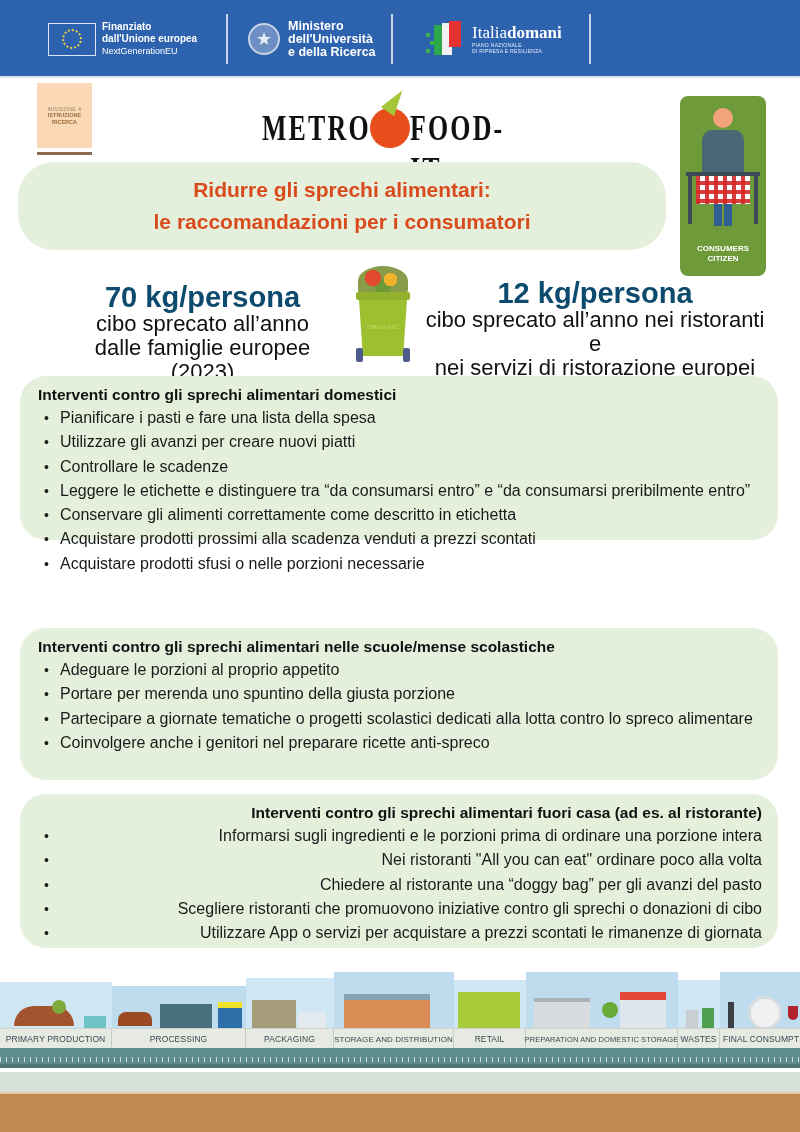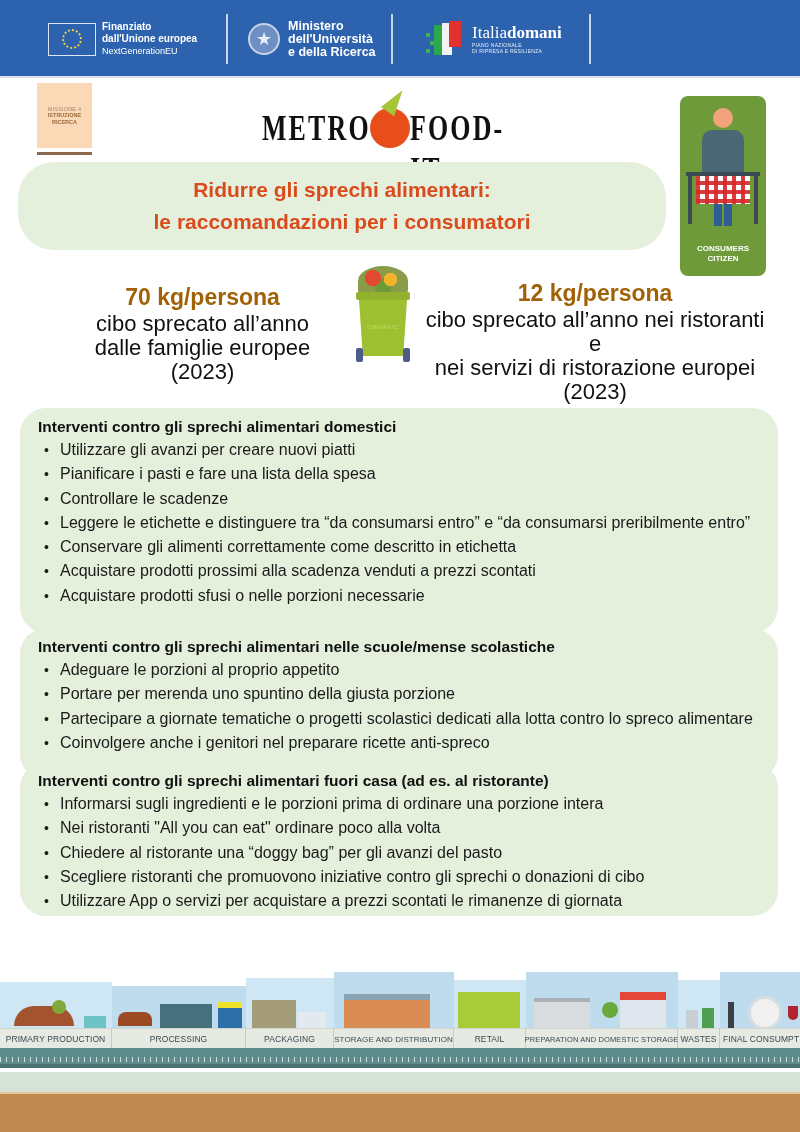--- a/index.html
+++ b/index.html
@@ -54,44 +54,44 @@
   .consumer .tleg1, .consumer .tleg2 { position: absolute; top: 80px; width: 4px; height: 48px; background: #3b4a55; }
   .consumer .tleg1 { left: 8px; } .consumer .tleg2 { left: 74px; }
   .consumer .cap { position: absolute; left: 0; top: 148px; width: 86px; text-align: center; color: #fff; font-size: 8px; font-weight: bold; line-height: 10px; }
 
   
   .title-pill { position: absolute; left: 18px; top: 162px; width: 648px; height: 88px; background: #e5f0dc; border-radius: 36px; display: flex; flex-direction: column; align-items: center; justify-content: center; }
   .title-pill div { color: #d94a1c; font-size: 21px; font-weight: bold; line-height: 32px; }
 
   
   .stat { position: absolute; text-align: center; }
-  .stat .big { color: #a16207; font-size: 23px; font-weight: bold; line-height: 30px; }
+  .stat .big { color: #0c4a6e; font-size: 29px; font-weight: bold; line-height: 30px; }
   .stat .small { font-size: 22px; line-height: 24px; color: #111; }
   .stat-left { left: 70px; top: 282px; width: 265px; }
   .stat-right { left: 425px; top: 278px; width: 340px; }
 
   
   .bin { position: absolute; left: 342px; top: 262px; width: 80px; height: 104px; }
   .bin .food { position: absolute; left: 16px; top: 4px; width: 50px; height: 30px; border-radius: 50% 50% 20% 20%;
      background: radial-gradient(circle at 30% 40%, #e24a2f 0 20%, transparent 21%), radial-gradient(circle at 65% 45%, #f0b32a 0 18%, transparent 19%), radial-gradient(circle at 50% 70%, #6d9a36 0 25%, transparent 26%), #8a9b4a; }
   .bin .lid { position: absolute; left: 14px; top: 30px; width: 54px; height: 8px; background: #92b22e; border-radius: 2px; }
   .bin .box { position: absolute; left: 17px; top: 38px; width: 48px; height: 56px; background: #9dc030; clip-path: polygon(0 0, 100% 0, 92% 100%, 8% 100%); }
   .bin .lbl { position: absolute; left: 20px; top: 62px; width: 42px; text-align: center; font-size: 6px; color: #c6dc6a; letter-spacing: 0.5px; }
   .bin .wheel1, .bin .wheel2 { position: absolute; top: 86px; width: 7px; height: 14px; background: #4e5c8c; border-radius: 2px; }
   .bin .wheel1 { left: 14px; } .bin .wheel2 { left: 61px; }
 
   
   .box-card { position: absolute; left: 20px; width: 758px; background: #e5f0dc; border-radius: 26px; padding: 8px 16px 0 18px; }
   .box-card h3 { font-size: 15.5px; font-weight: bold; line-height: 22px; color: #111; }
   .box-card ul { list-style: none; }
   .box-card li { position: relative; padding-left: 22px; font-size: 16px; line-height: 24.3px; color: #1a1a1a; }
   .box-card li::before { content: "•"; position: absolute; left: 6px; top: 0; font-size: 14px; }
-  .box1 { top: 408px; height: 225px; }
+  .box1 { top: 376px; height: 164px; }
   .box2 { top: 628px; height: 152px; }
-  .box3 { top: 762px; height: 154px; }
+  .box3 { top: 794px; height: 154px; text-align: right; }
 
   
   .chain { position: absolute; left: 0; top: 966px; width: 736px; height: 166px; }
   .chain .sky { position: absolute; top: 8px; height: 60px; background: #cfe6f4; }
   .chain .labels { position: absolute; left: 0; top: 62px; width: 800px; height: 20px; background: #e6eae3; border-top: 1px solid #cfd6cc; display: flex; }
   .chain .lab { height: 20px; display: flex; align-items: center; justify-content: center; font-size: 8.5px; color: #3a4a52; border-right: 1px solid #c5cdc3; white-space: nowrap; letter-spacing: 0.1px; }
   .chain .ruler { position: absolute; left: 0; top: 82px; width: 800px; height: 20px; background: #5f8c8c;
      background-image: repeating-linear-gradient(90deg, #cfe0de 0 1px, transparent 1px 6px); background-size: 6px 5px; background-repeat: repeat-x; background-position: 0 9px; border-bottom: 4px solid #4b7474; }
   .chain .pale { position: absolute; left: 0; top: 106px; width: 800px; height: 20px; background: #d6e2d8; }
   .chain .ground { position: absolute; left: 0; top: 126px; width: 800px; height: 40px; background: #c08950; border-top: 2px solid #e3c7a1; }
@@ -190,22 +190,22 @@
 
 <div class="stat stat-right">
   <div class="big">12 kg/persona</div>
   <div class="small">cibo sprecato all’anno nei ristoranti e</div>
   <div class="small">nei servizi di ristorazione europei (2023)</div>
 </div>
 
 <div class="box-card box1">
   <h3>Interventi contro gli sprechi alimentari domestici</h3>
   <ul>
+    <li>Pianificare i pasti e fare una lista della spesa</li>
     <li>Utilizzare gli avanzi per creare nuovi piatti</li>
-    <li>Pianificare i pasti e fare una lista della spesa</li>
     <li>Controllare le scadenze</li>
     <li>Leggere le etichette e distinguere tra “da consumarsi entro” e “da consumarsi preribilmente entro”</li>
     <li>Conservare gli alimenti correttamente come descritto in etichetta</li>
     <li>Acquistare prodotti prossimi alla scadenza venduti a prezzi scontati</li>
     <li>Acquistare prodotti sfusi o nelle porzioni necessarie</li>
   </ul>
 </div>
 
 <div class="box-card box2">
   <h3>Interventi contro gli sprechi alimentari nelle scuole/mense scolastiche</h3>

